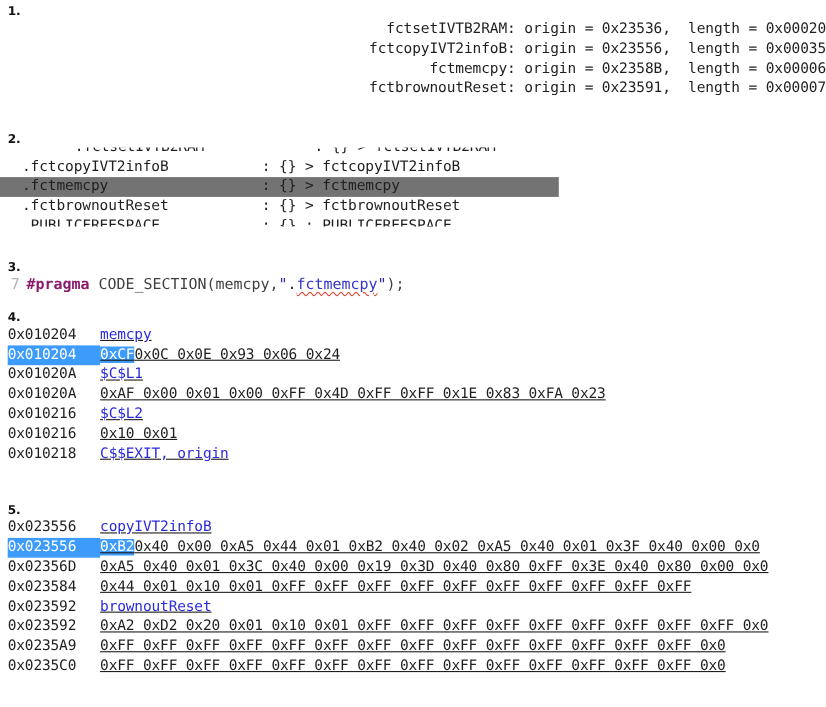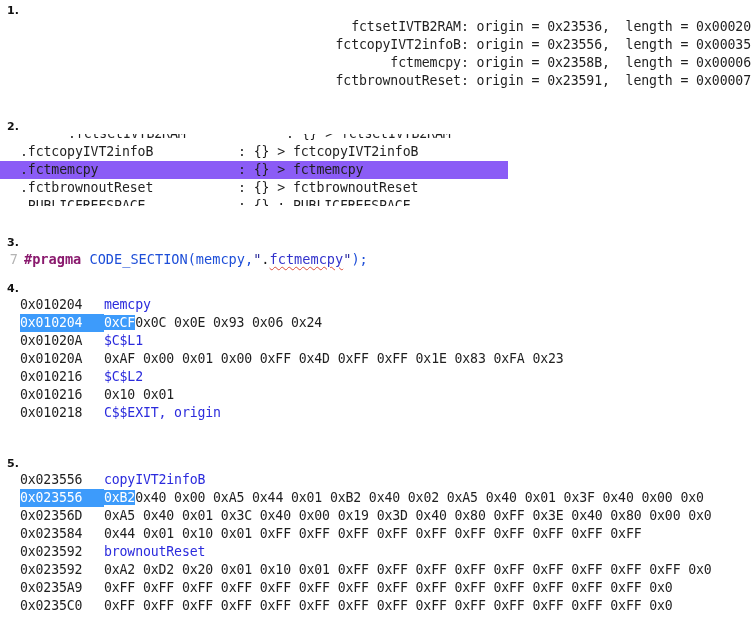--- a/index.html
+++ b/index.html
@@ -54,47 +54,47 @@
     height: 18px;
   }
 
   
   .s1 .row { padding-left: 22px; letter-spacing: -0.1px; text-align: right;}
   .s1 .name { display: inline-block; width: 212px; }
   .s1 .fields { }
 
   
   .s2 .row { padding-left: 20px; letter-spacing: -0.1px; }
-  .s2 .row.sel { background: #8b5cf6; }
+  .s2 .row.sel { background: #737373; }
   .s2 .name { display: inline-block; width: 218px; }
 
   
   .s3 .row { padding-left: 4px; font-size: 13.6px; }
   .lineno {
     color: #b4b4b4;
     display: inline-block;
     width: 14px;
     text-align: right;
     padding-right: 6px;
   }
   .kw-pragma { color: #8a1a6e; font-weight: bold; }
-  .plain { color: #1d4ed8; }
+  .plain { color: #404040; }
   .str-q { color: #2b2b9c; }
   .str-dot { color: #1a1a1a; }
   .sym-blue { color: #3333cc; }
   .squiggle {
     text-decoration: underline;
     text-decoration-style: wavy;
     text-decoration-color: #d94c3a;
     text-decoration-thickness: 1px;
     text-underline-offset: 2px;
   }
 
   
-  .dump .row { padding-left: 20px; letter-spacing: -0.15px; }
+  .dump .row { padding-left: 7px; letter-spacing: -0.15px; text-decoration: underline; }
   .addr { display: inline-block; width: 84px; color: #1f1f1f; }
   .label { color: #2b2bdd; }
   .hl {
     background: #3d9bfb;
     color: #ffffff;
   }
   .bytes { color: #1f1f1f; }
 
   .s4 .addr { width: 84px; }
   .s5 .addr { width: 84px; }

